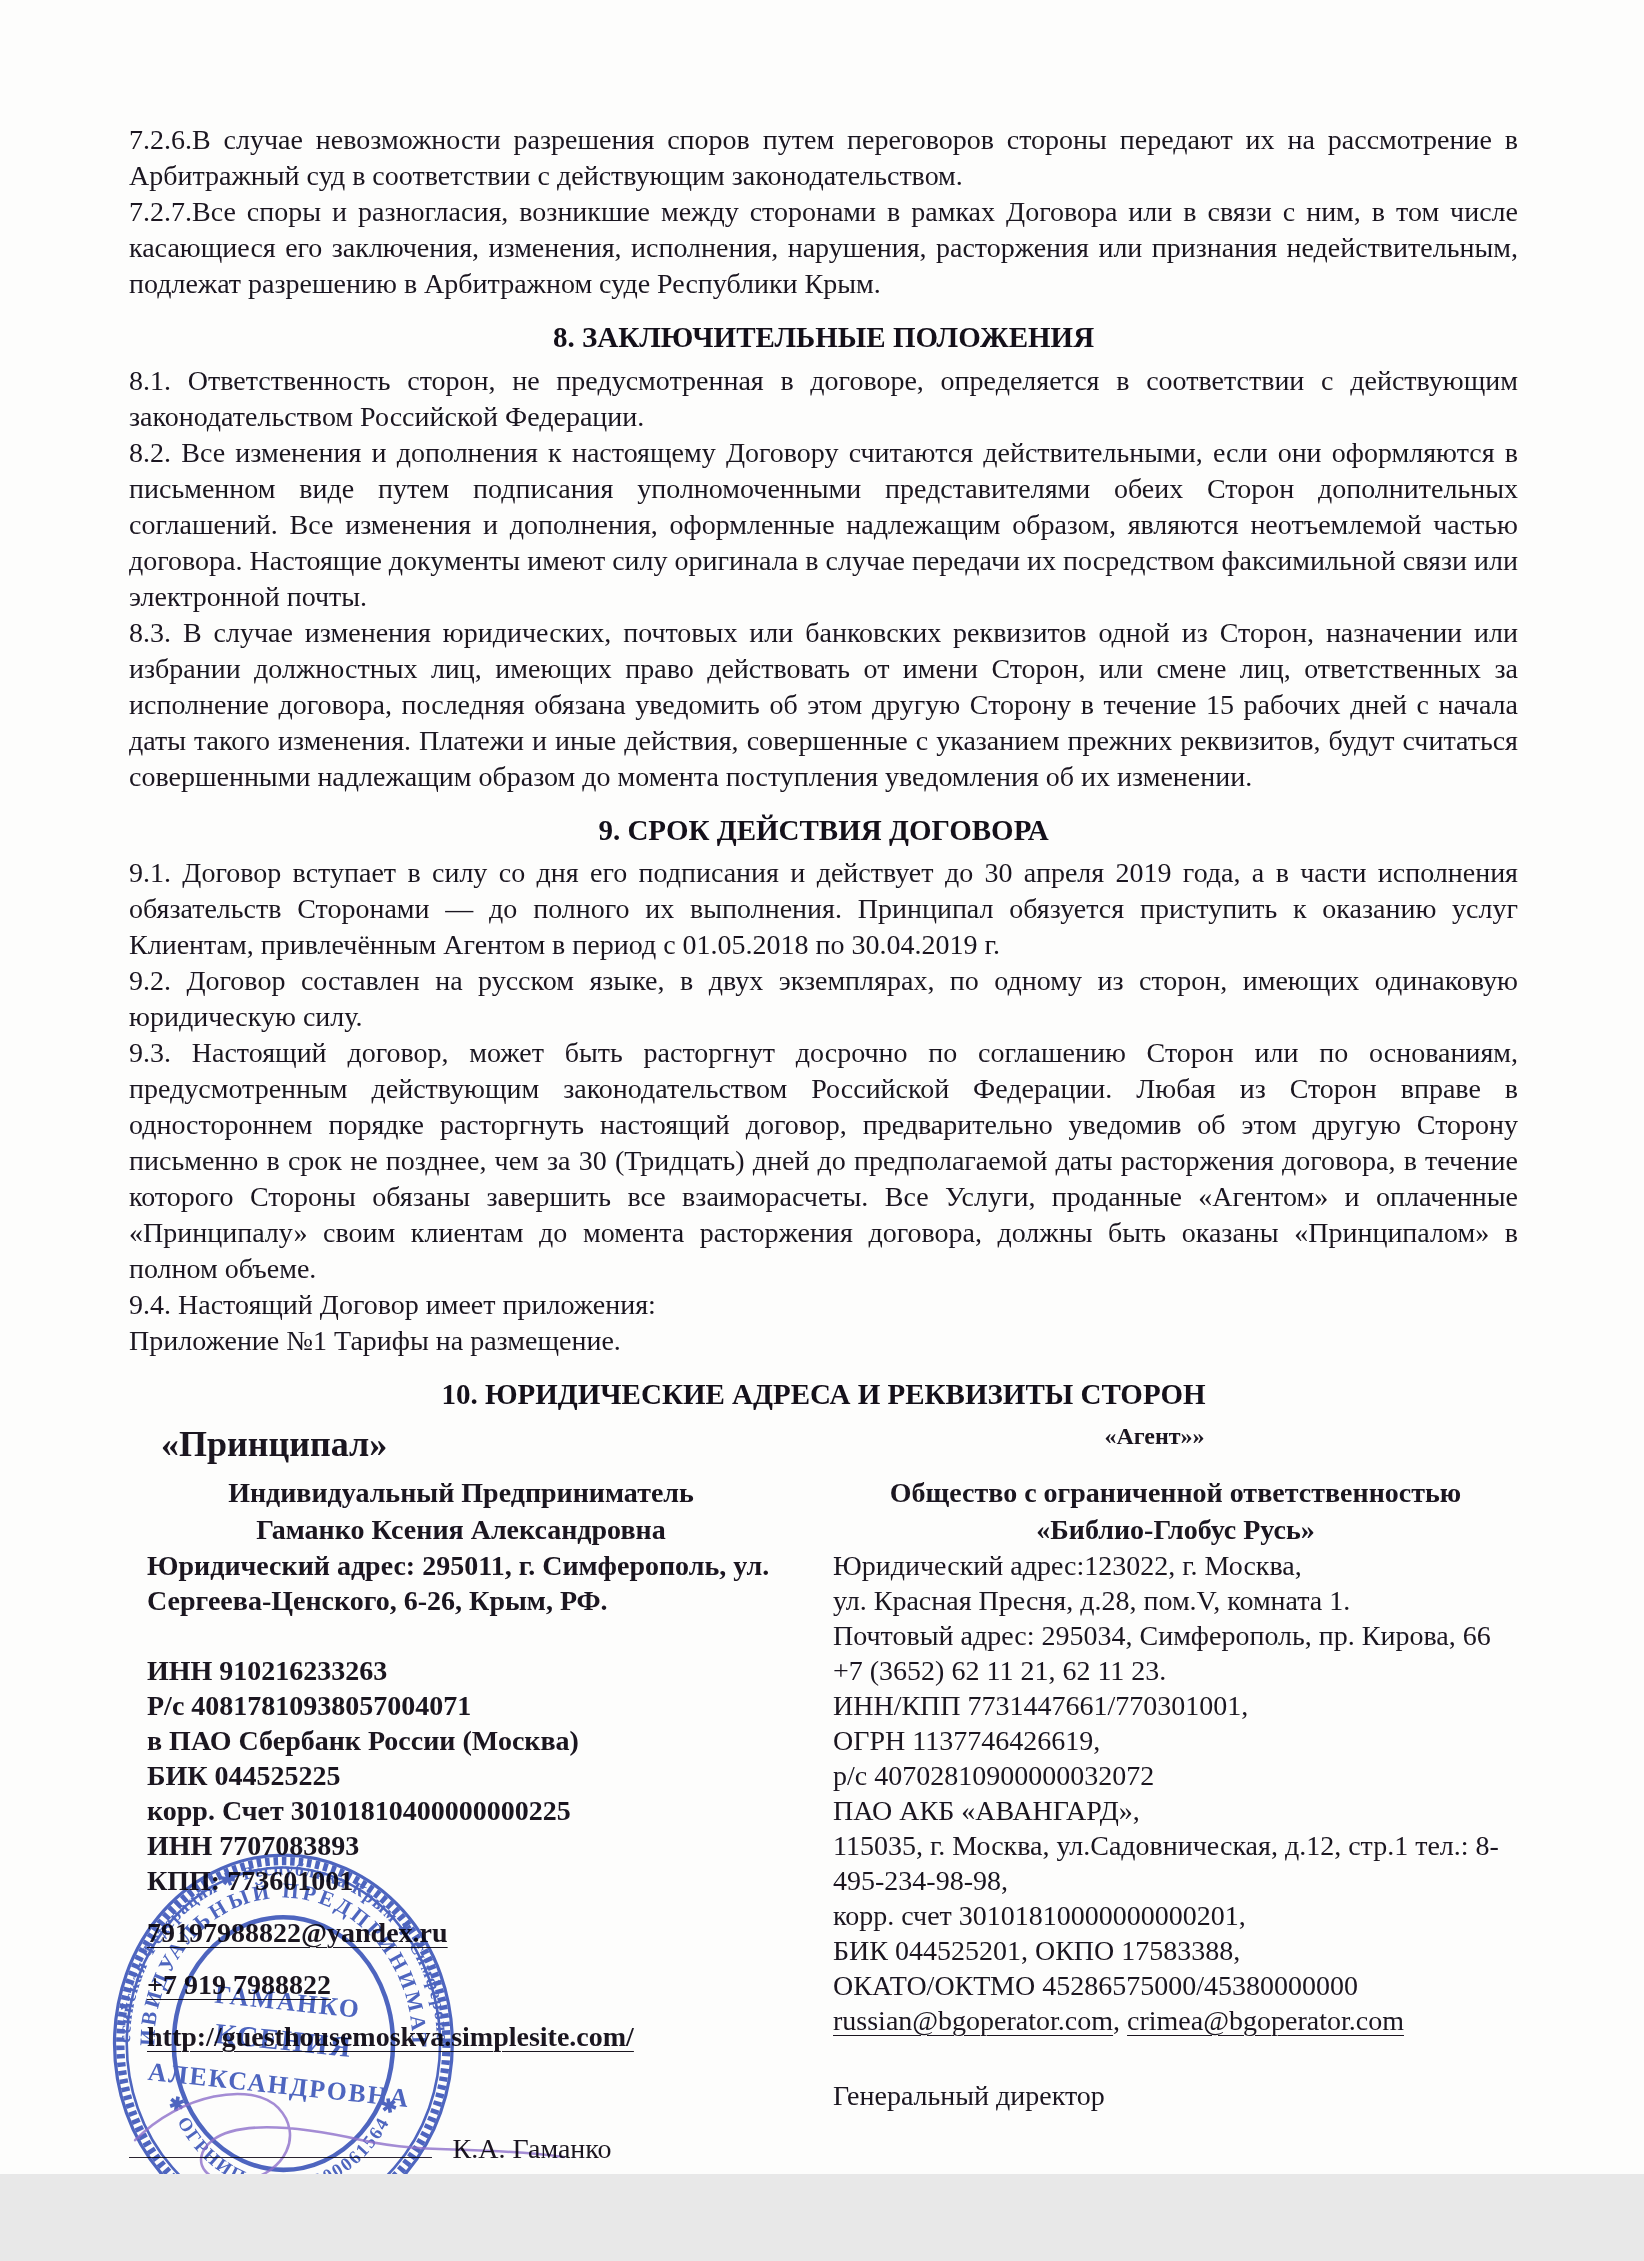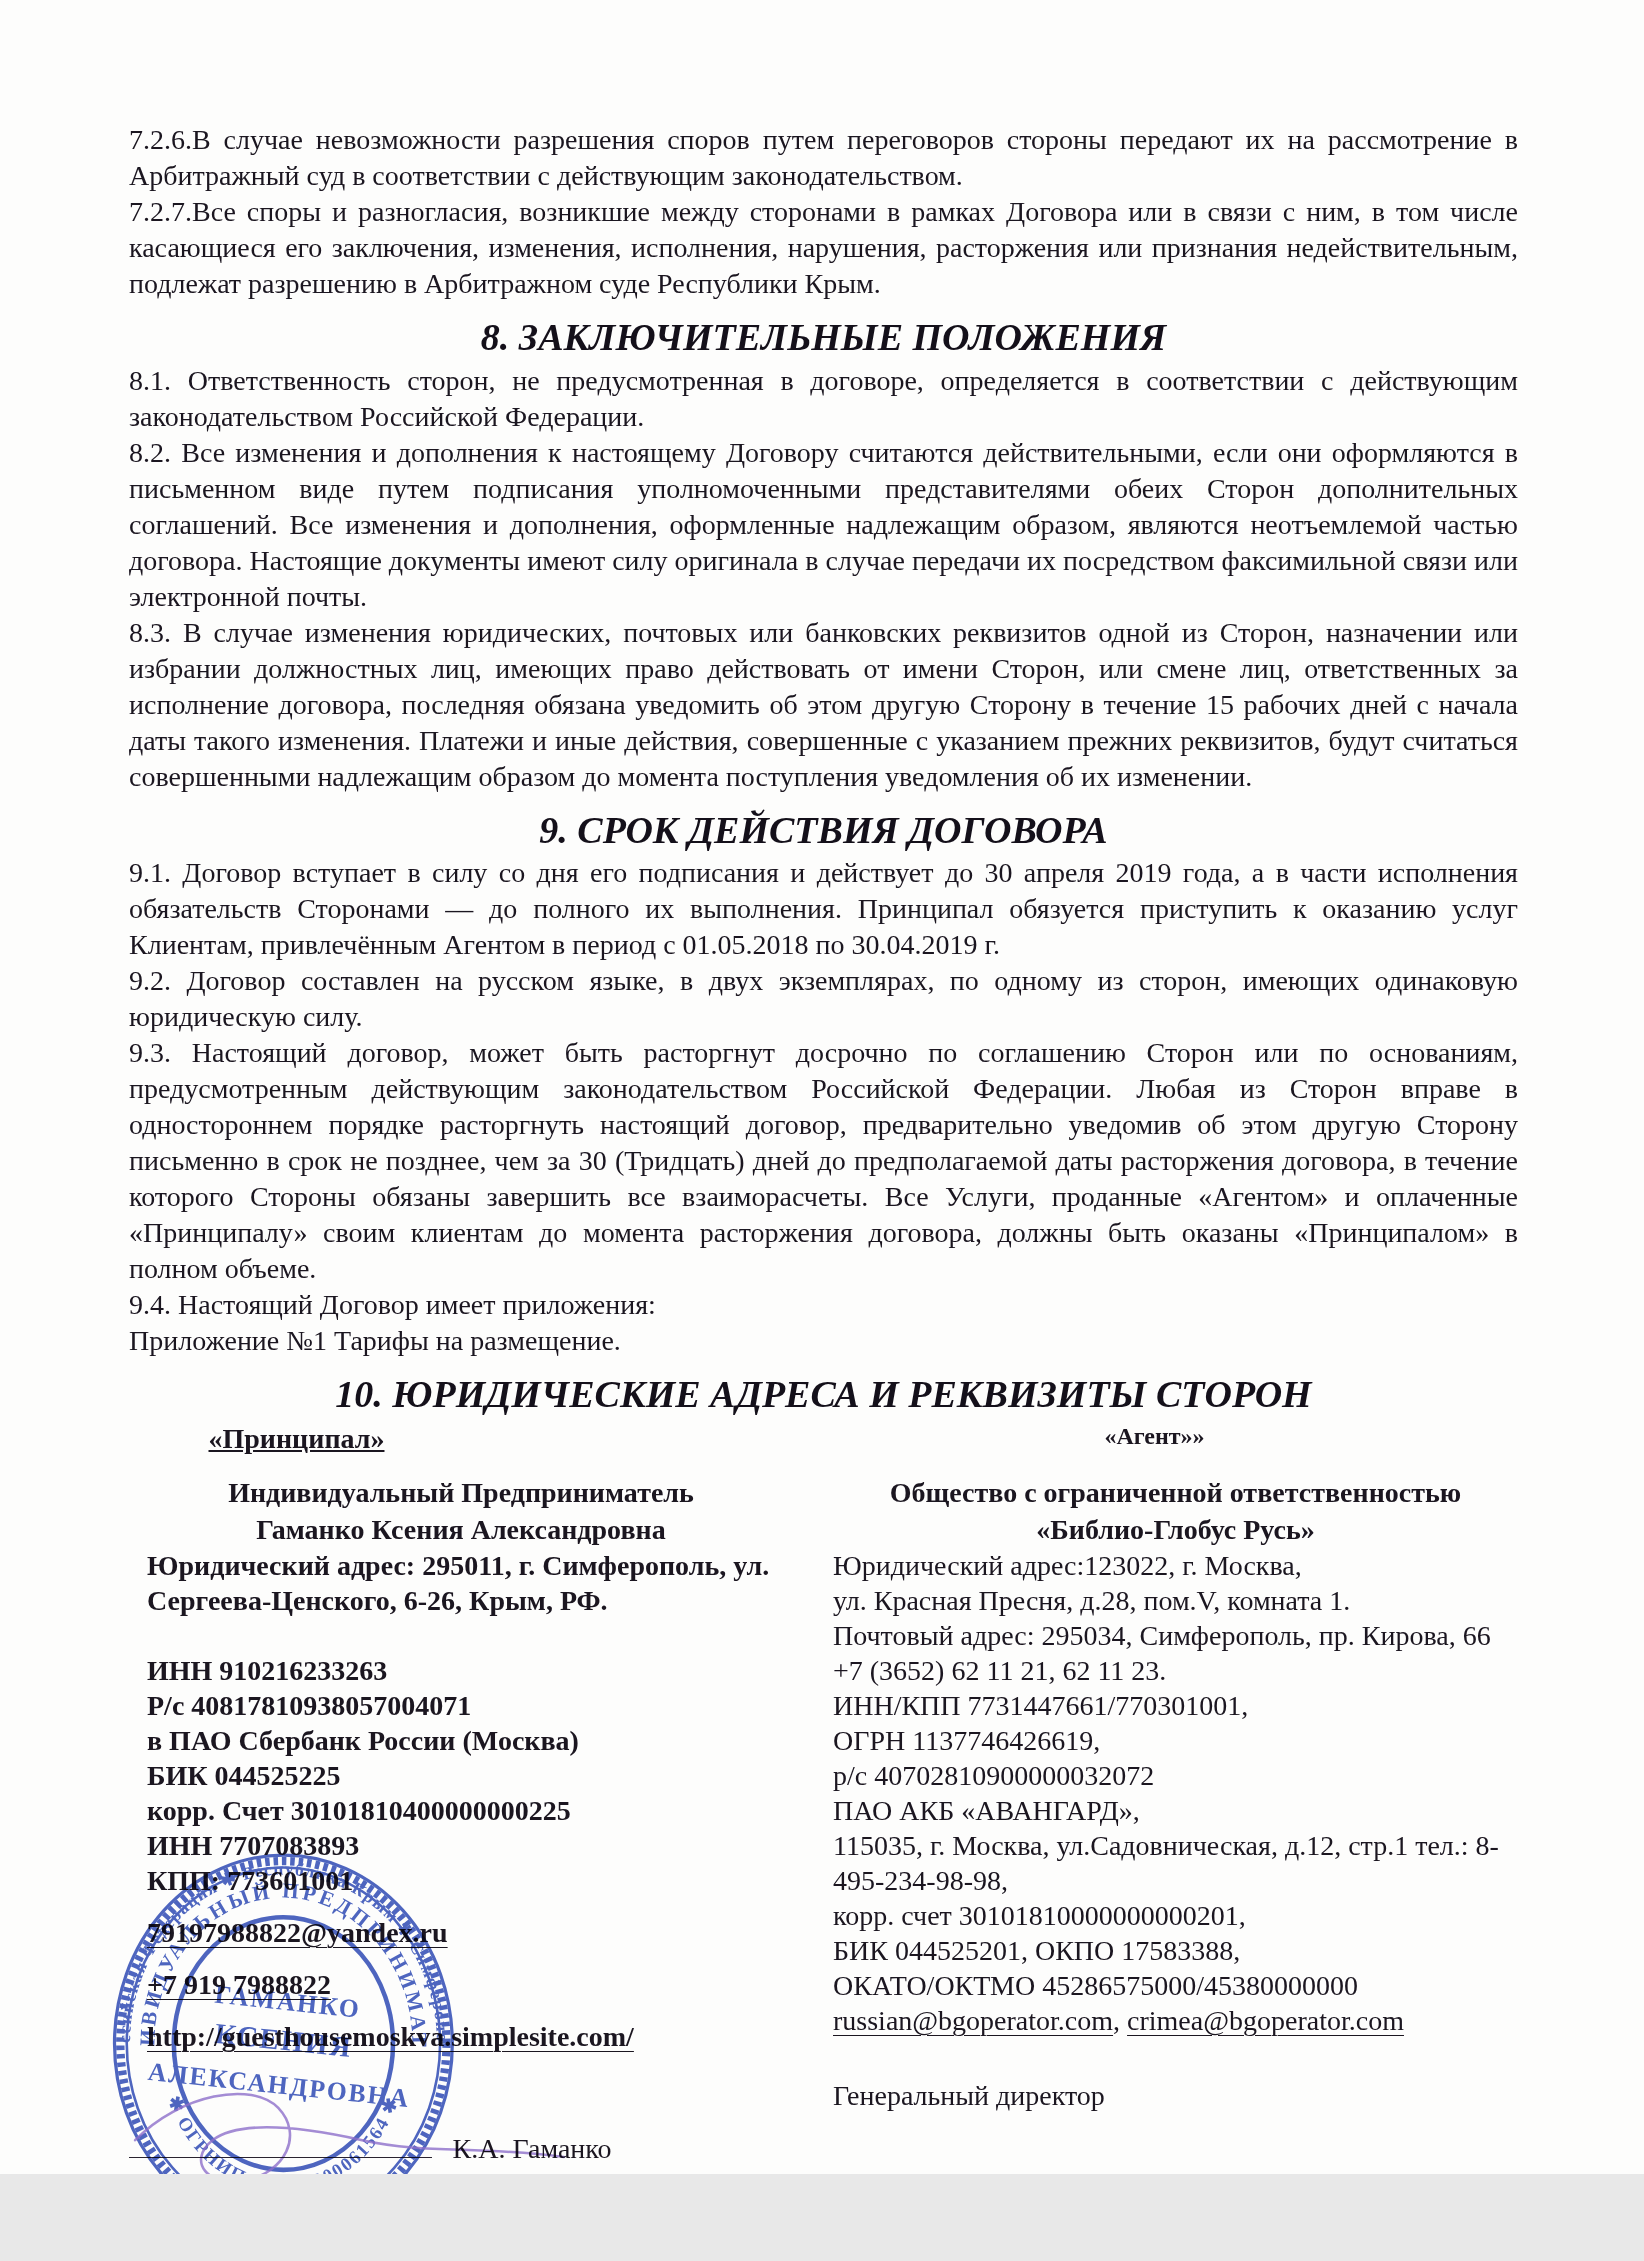--- a/index.html
+++ b/index.html
@@ -1,24 +1,24 @@
 <!DOCTYPE html>
 <html style="font-size:10.3px"><head>
 <meta charset="utf-8">
 <style>
   html,body{margin:0;padding:0;background:#e8e8e8;}
   .page{position:relative;width:1644px;height:2174px;background:#fdfdfc;overflow:hidden;
         font-family:"Liberation Serif","DejaVu Serif",serif;color:#1b1620;}
   .content{padding:122px 126px 0 129px;}
   p.para{font-size:28px;line-height:36px;text-align:justify;margin:0;}
-  h2.sec{font-size:38px;line-height:36px;text-align:center;margin:17px 0 7.7px;font-weight:700;color:#14101a;font-style:italic;}
+  h2.sec{font-size:29px;line-height:36px;text-align:center;margin:17px 0 7.7px;font-weight:700;color:#14101a;}
   .annex-line{font-size:28px;line-height:36px;margin:0;}
   
   .cols-header{position:relative;height:37px;margin-top:10.3px;}
-  .cols-header .ph{position:absolute;left:32px;width:271px;text-align:center;font-weight:700;font-size:28px;text-decoration:underline;}
+  .cols-header .ph{position:absolute;left:32px;width:271px;font-weight:700;font-size:36px;}
   .cols-header .ah{position:absolute;left:890px;width:271px;text-align:center;font-weight:700;font-size:24px;}
   .cols{display:flex;margin-top:14px;align-items:flex-start;}
   .col-l{width:664px;flex:0 0 auto;}
   .col-r{flex:1 1 auto;padding-left:40px;}
   .org{font-size:28px;line-height:37px;font-weight:700;text-align:center;margin:0;}
   .line{font-size:28px;line-height:35px;margin:0;}
   .col-l .ind{padding-left:18px;font-weight:bold;}
   .gap{height:35px;}
   .sp{margin-top:17px;}
   .u{text-decoration:underline;text-decoration-thickness:1.3px;text-underline-offset:4.5px;color:inherit;}

